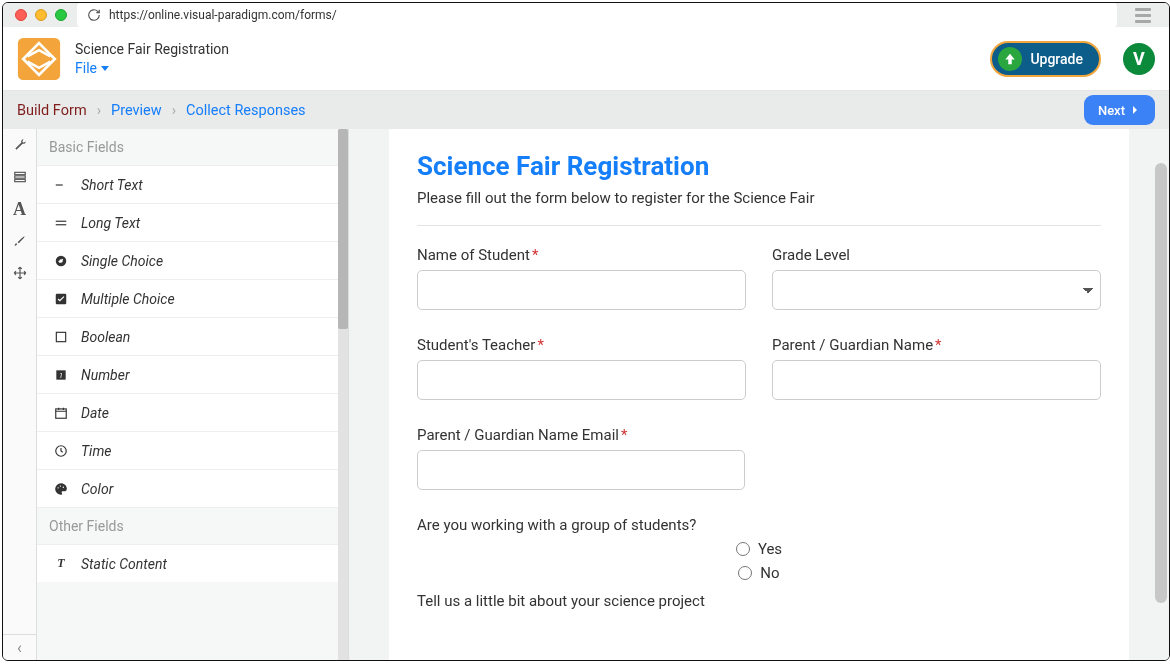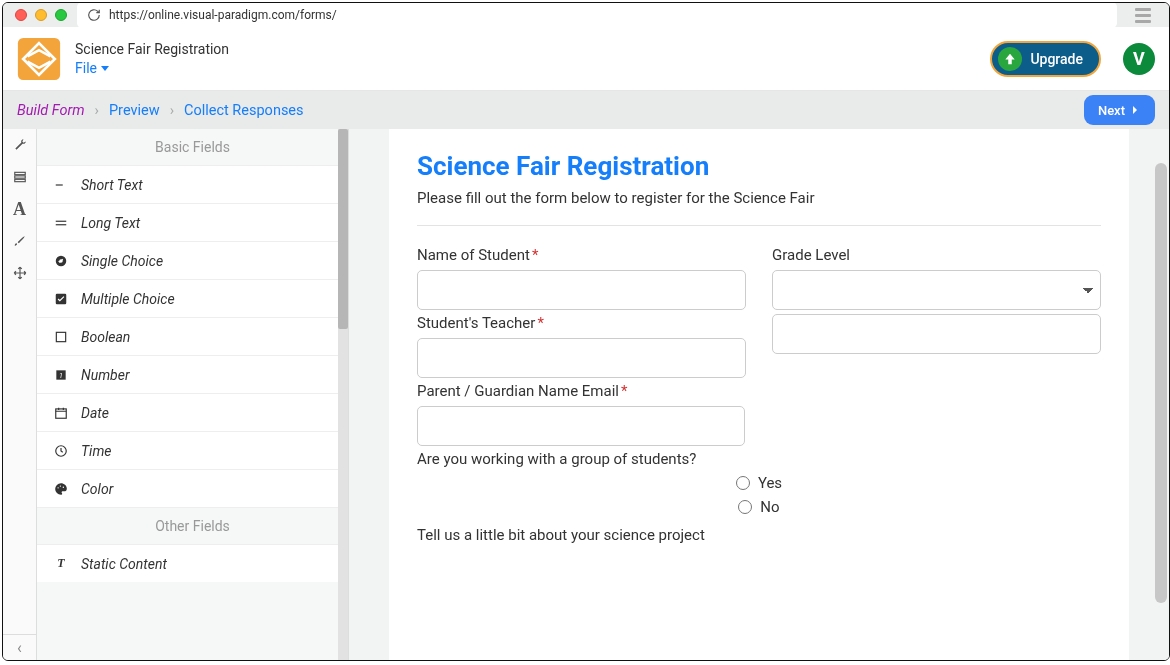--- a/index.html
+++ b/index.html
@@ -26,48 +26,48 @@
 .file-menu { font-size: 14px; color: #157efb; display: flex; align-items: center; gap: 4px; cursor: pointer; }
 .file-menu .caret { width: 0; height: 0; border-left: 4px solid transparent; border-right: 4px solid transparent; border-top: 5px solid #157efb; }
 .header-spacer { flex: 1; }
 .upgrade-btn { background: #0d5d8a; border: 2px solid #f0a63c; color: #fff; height: 36px; border-radius: 20px; padding: 0 16px 0 6px; display: flex; align-items: center; gap: 8px; font-size: 14px; font-weight: 500; cursor: pointer; }
 .upgrade-btn .up-icon { background: #2aa63f; border-radius: 50%; width: 24px; height: 24px; display: flex; align-items: center; justify-content: center; }
 .avatar { width: 32px; height: 32px; border-radius: 50%; background: #0a8a3a; color: #fff; display: flex; align-items: center; justify-content: center; font-weight: 700; font-size: 18px; margin-left: 8px; }
 
 
 .crumb { height: 38px; background: #e9eaea; display: flex; align-items: center; padding: 0 14px; gap: 10px; font-size: 14.5px; }
 .crumb .step { color: #157efb; cursor: pointer; }
-.crumb .step.current { color: #a21caf; cursor: default; font-style: italic; }
+.crumb .step.current { color: #7f1d1d; cursor: default; }
 .crumb .arrow { color: #aaa; }
 .crumb .spacer { flex: 1; }
 .next-btn { background: #3b82f6; color: #fff; border: none; border-radius: 9px; height: 30px; padding: 0 14px; font-size: 13px; font-weight: 500; display: inline-flex; align-items: center; gap: 4px; cursor: pointer; }
 
 
 .bodyarea { flex: 1; display: flex; overflow: hidden; position: relative; }
 
 
 .rail { width: 34px; background: #fafafa; border-right: 1px solid #ddd; display: flex; flex-direction: column; align-items: center; padding-top: 6px; gap: 12px; color: #555; position: relative; }
 .rail .ic { width: 20px; height: 20px; display: flex; align-items: center; justify-content: center; font-size: 14px; cursor: pointer; }
 .rail .collapse { position: absolute; bottom: 0; left: 0; right: 0; height: 26px; border-top: 1px solid #ddd; display: flex; align-items: center; justify-content: center; color: #888; cursor: pointer; }
 
 
-.sidebar { width: 312px; background: #f6f7f7; border-right: 1px solid #ddd; overflow: hidden; position: relative; font-size: 14px; text-align: center; }
+.sidebar { width: 312px; background: #f6f7f7; border-right: 1px solid #ddd; overflow: hidden; position: relative; font-size: 14px; }
 .side-scroll { position: absolute; top: 0; right: 0; width: 10px; height: 100%; background: #e2e2e2; }
 .side-scroll .thumb { position: absolute; top: 0; left: 0; right: 0; height: 200px; background: #b6b6b6; border-radius: 2px; }
 .section-h { padding: 10px 12px; font-weight: 400; color: #999; }
 .field-item { display: flex; align-items: center; gap: 12px; height: 38px; padding: 0 16px; background: #fff; border-top: 1px solid #eee; color: #333; cursor: grab; font-style: italic; }
 .field-item .fi-icon { width: 16px; height: 16px; display: flex; align-items: center; justify-content: center; font-size: 12px; color: #333; }
 
 
 .canvas-wrap { flex: 1; background: #f2f3f3; padding: 0 40px; overflow: hidden; position: relative; }
 .canvas { background: #fff; margin-top: 0; padding: 22px 28px 60px; min-height: 640px; }
 .canvas h1 { color: #157efb; font-size: 26px; font-weight: 700; margin-bottom: 8px; }
 .canvas .sub { color: #333; font-size: 15px; margin-bottom: 18px; }
 .canvas hr { border: none; border-top: 1px solid #e3e3e3; margin-bottom: 20px; }
-.row { display: flex; gap: 26px; margin-bottom: 4px; }
+.row { display: flex; gap: 26px; margin-bottom: 26px; }
 .col { flex: 1; display: flex; flex-direction: column; gap: 6px; }
 .lbl { font-size: 15px; color: #333; }
 .req { color: #d23232; margin-left: 2px; }
 .inp, .sel { border: 1px solid #ccc; border-radius: 5px; height: 40px; width: 100%; padding: 0 10px; font-size: 14px; background: #fff; }
 .sel { appearance: none; padding-right: 26px; background-image: linear-gradient(45deg, transparent 50%, #555 50%), linear-gradient(135deg, #555 50%, transparent 50%); background-position: right 12px center, right 7px center; background-size: 5px 5px, 5px 5px; background-repeat: no-repeat; }
 .q { font-size: 15px; color: #333; margin-bottom: 6px; }
 .radio-row { display: flex; align-items: center; gap: 8px; font-size: 15px; color: #333; margin-bottom: 6px; justify-content: center; }
 .radio-row input { width: 14px; height: 14px; }
 
 
@@ -278,20 +278,21 @@
             <div class="lbl">Grade Level</div>
             <select class="sel"><option></option></select>
           </div>
         </div>
         <div class="row">
           <div class="col">
             <div class="lbl"><span>Student's Teacher</span><span class="req">*</span></div>
             <input class="inp" style="">
           </div>
           <div class="col">
+            <div class="lbl"><span>Parent / Guardian Name</span><span class="req">*</span></div>
             <input class="inp" style="">
           </div>
         </div>
         <div class="row">
           <div class="col" style="max-width:48%;">
             <div class="lbl"><span>Parent / Guardian Name Email</span><span class="req">*</span></div>
             <input class="inp" style="">
           </div>
         </div>
         <div class="q">Are you working with a group of students?</div>

